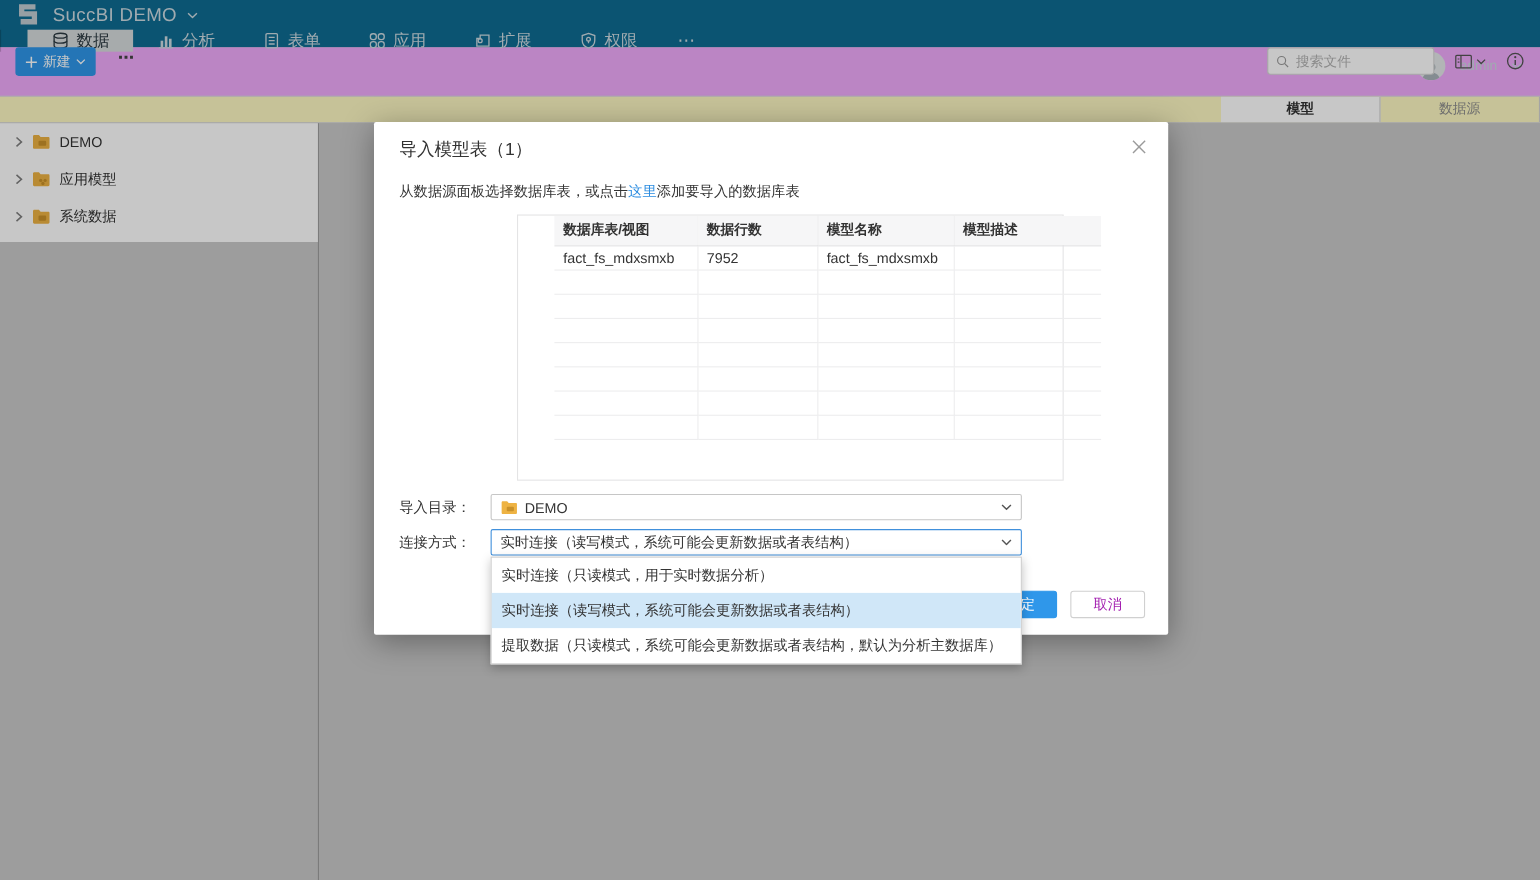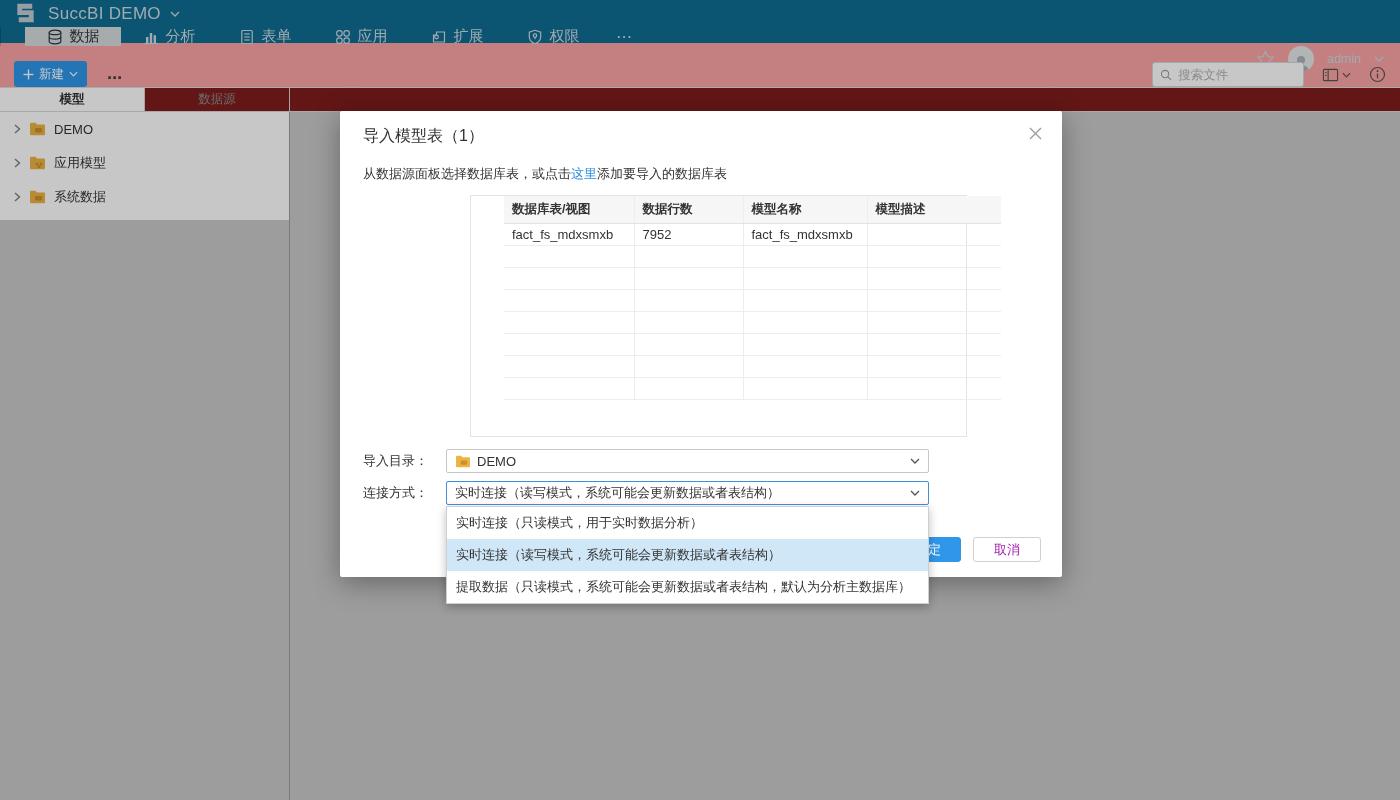--- a/index.html
+++ b/index.html
@@ -18,31 +18,31 @@
   .main-nav { display:flex; align-items:stretch; border-left:1px solid rgba(0,0,0,.18);padding-left:24px; }
   .nav-item { width:96px; display:flex; align-items:center; justify-content:center; gap:7px; font-size:15px; cursor:pointer; }
   .nav-item svg { flex:0 0 auto; }
   .nav-item.active { background:var(--nav-active-bg); color:#2c3a42; }
   .nav-item.more { width:48px; font-size:16px; letter-spacing:2px; }
   .topbar-right { margin-left:auto; display:flex; align-items:center; gap:13px; padding-right:16px; }
   .avatar { width:26px; height:26px; border-radius:50%; background:#e4e8ea; display:flex; align-items:flex-end; justify-content:center; overflow:hidden; cursor:pointer; }
   .username { font-size:12.5px; }
 
   
-  .toolbar { height:45px; background:#fca5a5; border-bottom:1px solid #dcdcdc; display:flex; align-items:flex-end; padding:0 14px; gap:20px; }
+  .toolbar { height:45px; background:#f0abfc; border-bottom:1px solid #dcdcdc; display:flex; align-items:flex-start; padding:0 14px; gap:20px; }
   .new-btn { height:26px; background:var(--accent); color:#fff; border:none; border-radius:3px; display:flex; align-items:center; gap:5px; padding:0 9px; font-size:12.5px; cursor:pointer; }
   .more-btn { color:#444; font-size:15px; font-weight:bold; letter-spacing:2px; cursor:pointer; }
   .toolbar-right { margin-left:auto; display:flex; align-items:center; gap:18px; }
   .search-box { width:152px; height:25px; border:1px solid #d6d6d6; border-radius:3px; background:#fff; display:flex; align-items:center; padding:0 7px; gap:6px; }
   .search-box input { border:none; outline:none; width:100%; font-size:12.5px; color:#555; background:transparent; font-family:inherit; }
   .search-box input::placeholder { color:#b2b2b2; }
   .icon-btn { display:flex; align-items:center; gap:3px; color:#555; cursor:pointer; }
 
   
-  .tabstrip { height:24px; background:#7f1d1d; border-bottom:1px solid #d9d9d9; display:flex; }
+  .tabstrip { height:24px; background:#fef9c3; border-bottom:1px solid #d9d9d9; display:flex;justify-content:flex-end; }
   .tab { width:145px; display:flex; align-items:center; justify-content:center; font-size:12.5px; color:#8d8d8d; border-right:1px solid #d2d2d2; cursor:pointer; }
   .tab.active { background:#fff; color:#333; font-weight:bold; }
 
   
   .body { display:flex; height:688px; background:#c9c9c9; }
   .sidebar { width:290px; border-right:1px solid #9e9e9e; display:flex; flex-direction:column; }
   .sidebar-card { background:#fff; padding-bottom:6px; }
   .tree-header { font-weight:bold; font-size:13px; padding:13px 14px 10px 14px; border-bottom:1px solid #e3e3e3; }
   .tree-item { height:34px; display:flex; align-items:center; gap:8px; padding-left:14px; cursor:pointer; }
   .tree-item .expander { color:#7f7f7f; display:flex; }

